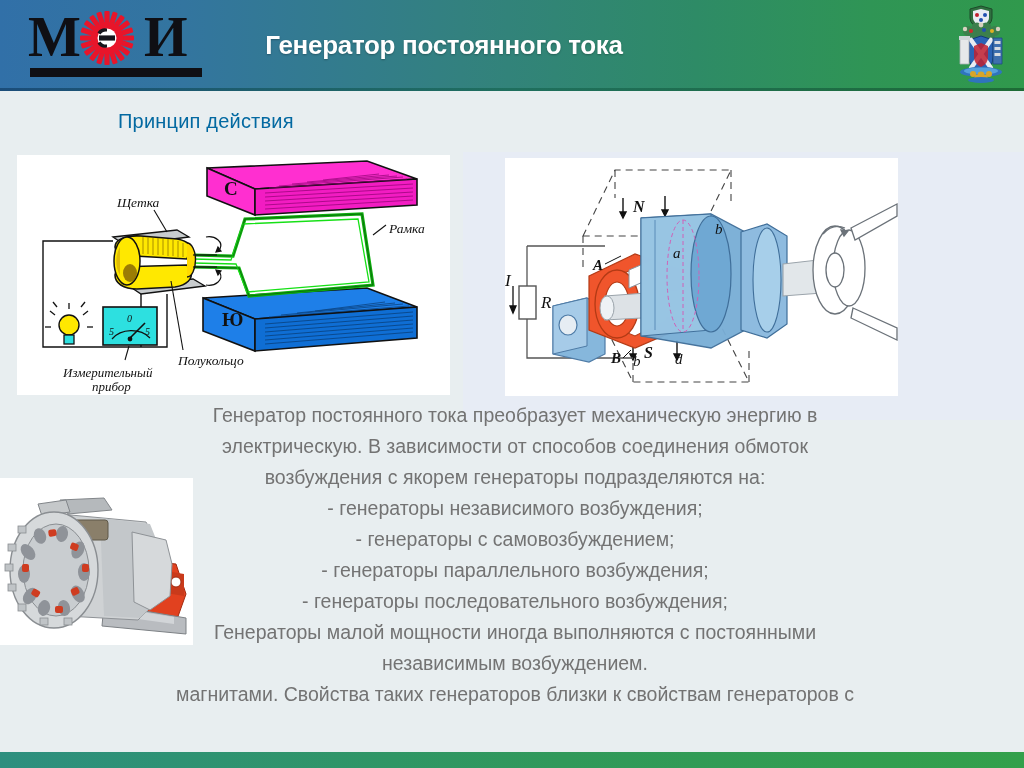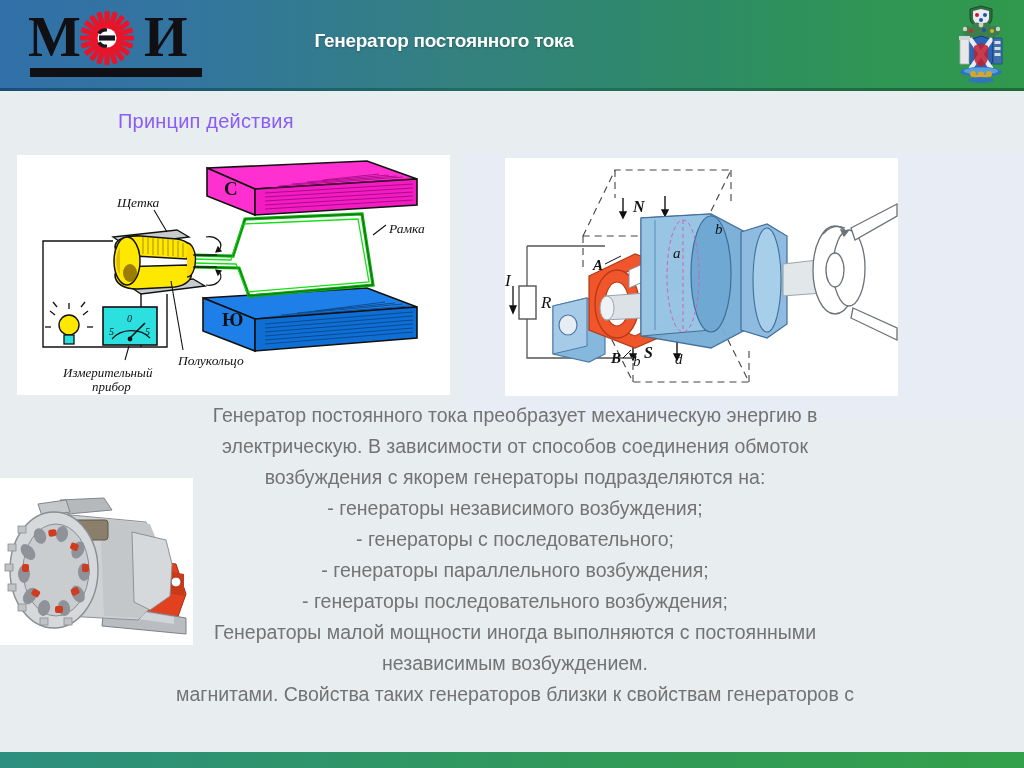--- a/index.html
+++ b/index.html
@@ -26,21 +26,21 @@
   .header-rule {
     position: absolute; left: 0; top: 88px;
     width: 1024px; height: 3px;
     background: linear-gradient(to right, #1b4d7a 0%, #1f6f5e 50%, #1d6b35 100%);
   }
   .header-title {
     position: absolute; left: 0; top: 30px;
     width: 888px;
     text-align: center;
     color: #ffffff;
-    font-size: 19px;
+    font-size: 26px;
     font-weight: bold;
     letter-spacing: -0.3px;
     text-shadow: 0 1px 2px rgba(0,0,0,0.28);
   }
 
   
   .logo {
     position: absolute; left: 26px; top: 8px;
     width: 180px; height: 76px;
   }
@@ -68,21 +68,21 @@
 
   
   .crest {
     position: absolute; right: 16px; top: 4px;
     width: 54px; height: 82px;
   }
 
   
   .sec-head {
     position: absolute;
-    color: #8b5cf6;
+    color: #0369a1;
     font-size: 20px;
     letter-spacing: 0.2px;
     white-space: nowrap;
   }
   .sec-head-1 { left: 118px; top: 110px; }
   .sec-head-2 { left: 540px; top: 110px; }
 
   
   .fig1 {
     position: absolute; left: 17px; top: 155px;
@@ -563,21 +563,21 @@
         <rect x="64" y="140" width="8" height="7"></rect>
       </g>
     </svg>
   </div>
 
   <div class="body-text">
     <span class="ln">Генератор постоянного тока преобразует механическую энергию в</span>
     <span class="ln">электрическую. В зависимости от способов соединения обмоток</span>
     <span class="ln">возбуждения с якорем генераторы подразделяются на:</span>
     <span class="ln">- генераторы независимого возбуждения;</span>
-    <span class="ln">- генераторы с последовательного;</span>
+    <span class="ln">- генераторы с самовозбуждением;</span>
     <span class="ln">- генераторы параллельного возбуждения;</span>
     <span class="ln">- генераторы последовательного возбуждения;</span>
     <span class="ln">Генераторы малой мощности иногда выполняются с постоянными</span>
     <span class="ln">независимым возбуждением.</span>
     <span class="ln">магнитами. Свойства таких генераторов близки к свойствам генераторов с</span>
   </div>
 
   <div class="footer-bar"></div>
 
 </div>

